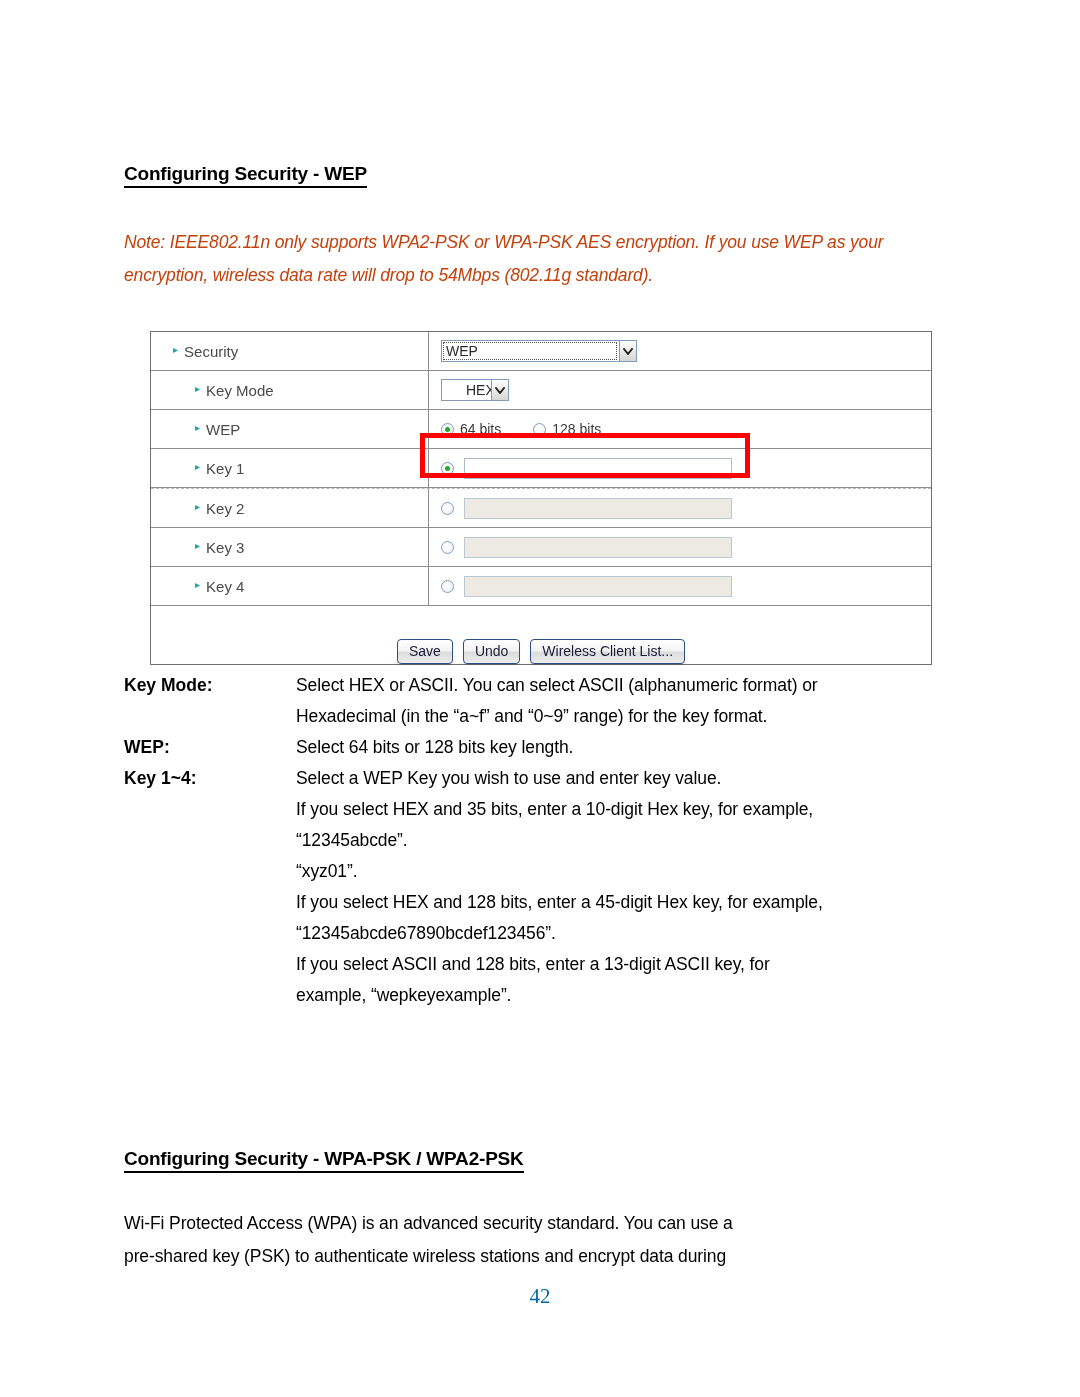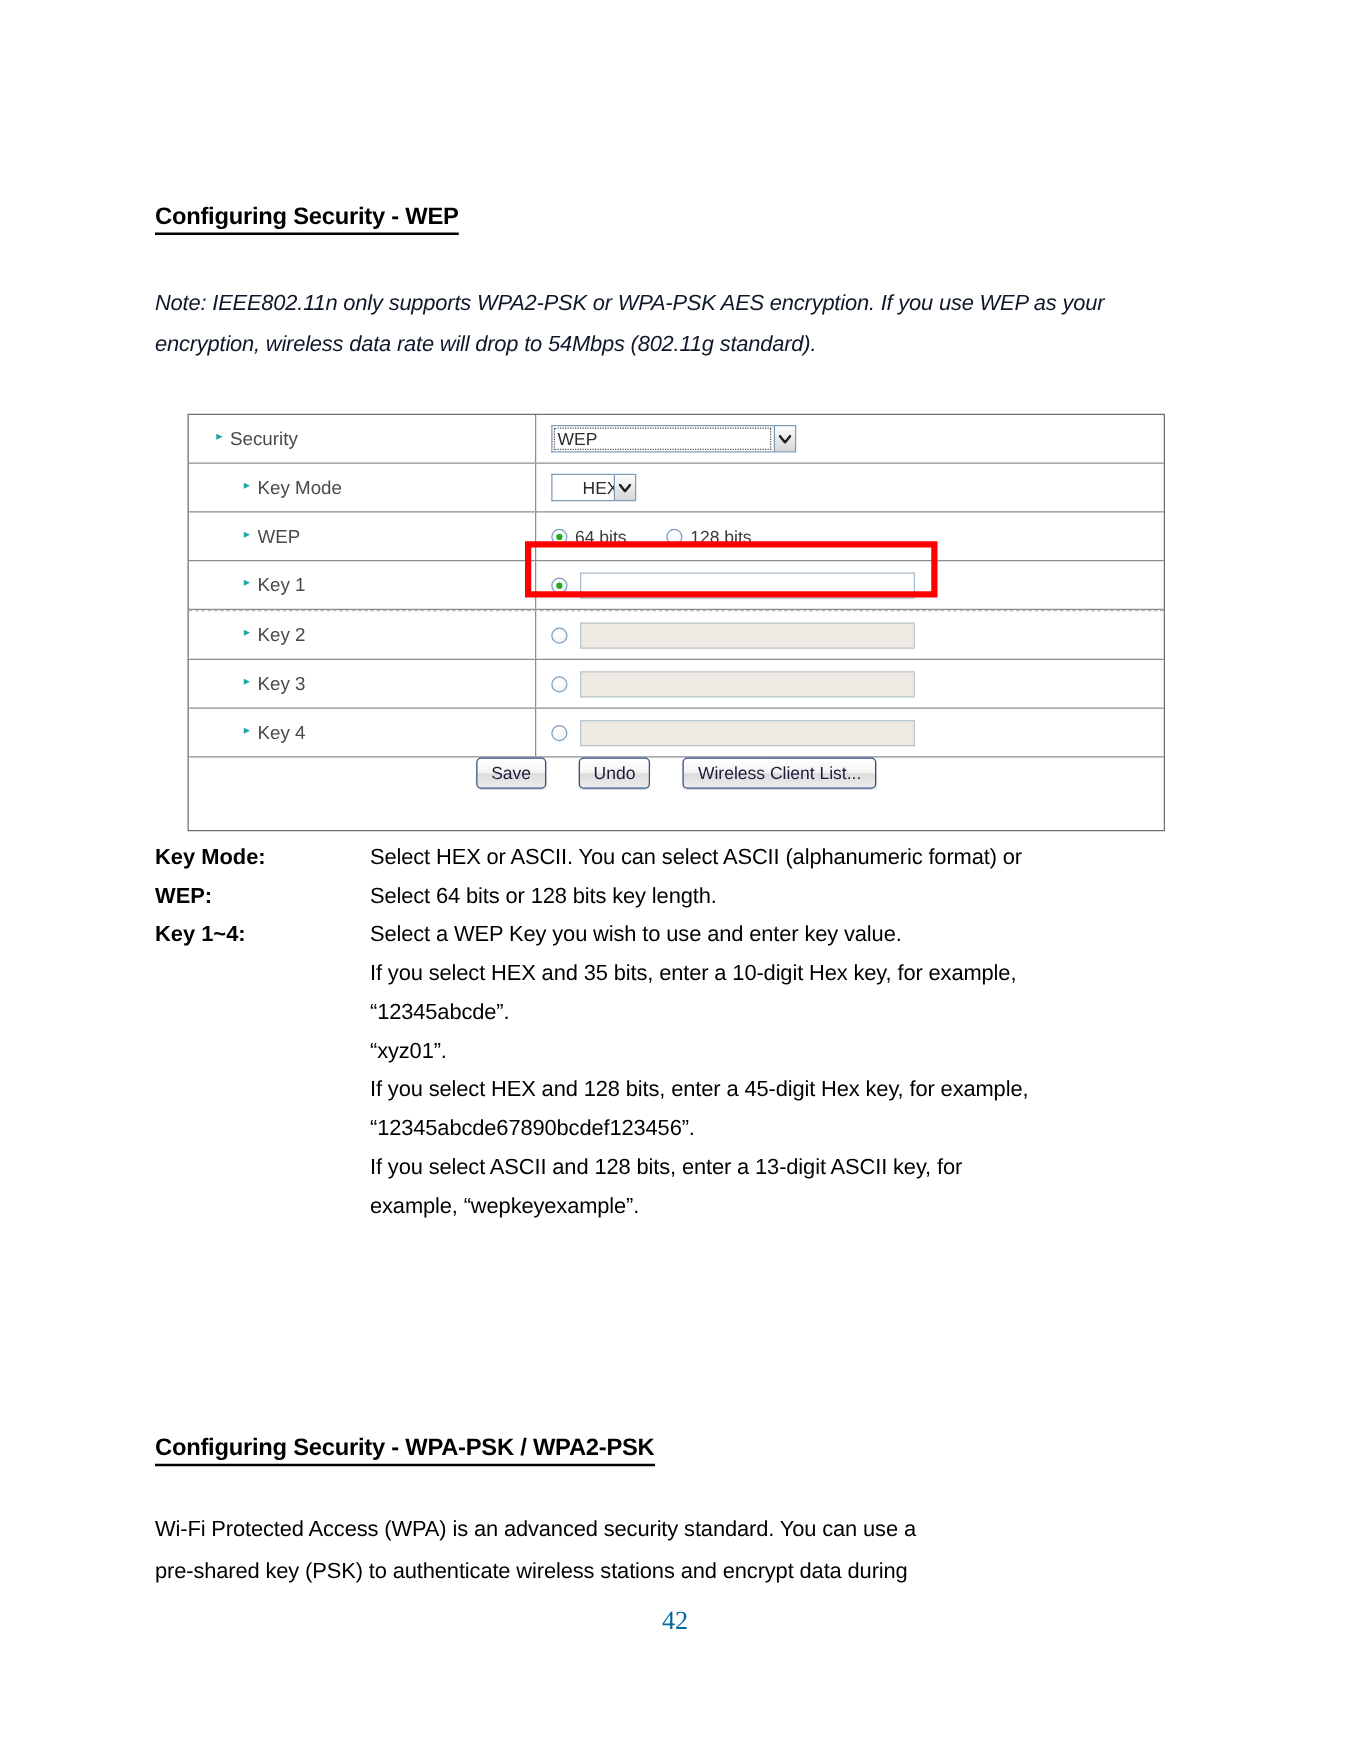--- a/index.html
+++ b/index.html
@@ -36,21 +36,21 @@
   }
   #heading-wep { left: 124px; top: 163px; }
   #heading-wpa { left: 124px; top: 1148px; }
 
   
   .note {
     position: absolute;
     left: 124px;
     top: 226px;
     width: 838px;
-    color: #0f172a;
+    color: #c2410c;
     font-style: italic;
     font-size: 17.5px;
     line-height: 33px;
     letter-spacing: -0.15px;
   }
 
   
   .panel {
     position: absolute;
     left: 150px;
@@ -190,24 +190,24 @@
     width: 330px;
     height: 45px;
     border: 5px solid #ff0000;
     box-sizing: border-box;
     pointer-events: none;
   }
 
   
   .btnrow {
     display: flex;
-    align-items: flex-start;
+    align-items: flex-end;
     justify-content: center;
     min-height: 58px;
-    gap: 26px;
+    gap: 10px;
   }
   .btn {
     border: 1px solid #2c4f86;
     border-radius: 4px;
     background: linear-gradient(#ffffff 0%, #f3f3f3 48%, #dcdcdc 52%, #ececec 100%);
     font-size: 14px;
     color: #1b1b3a;
     padding: 3px 11px 4px 11px;
     box-sizing: border-box;
     white-space: nowrap;
@@ -389,20 +389,21 @@
   <div id="key1-highlight"></div>
 
   <div class="deflist">
 
     <div class="defrow">
       <div class="defterm">
         <span>Key Mode</span><span class="colon">:</span>
       </div>
       <div class="defdesc">
         <span class="dline">Select HEX or ASCII. You can select ASCII (alphanumeric format) or</span>
+        <span class="dline">Hexadecimal (in the “a~f” and “0~9” range) for the key format.</span>
       </div>
     </div>
 
     <div class="defrow">
       <div class="defterm">
         <span>WEP</span><span class="colon">:</span>
       </div>
       <div class="defdesc">
         <span class="dline">Select 64 bits or 128 bits key length.</span>
       </div>

